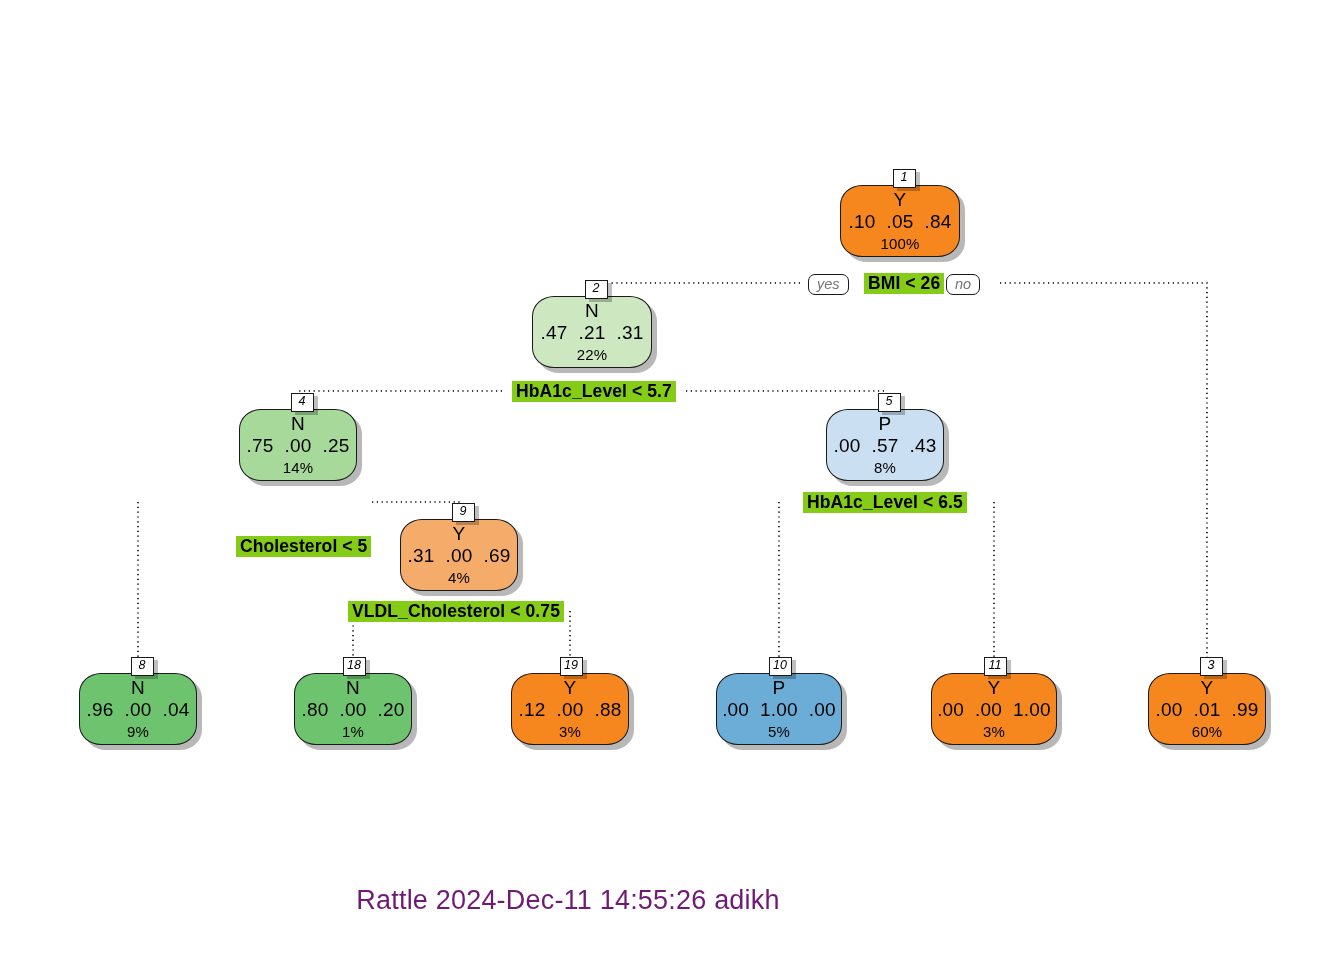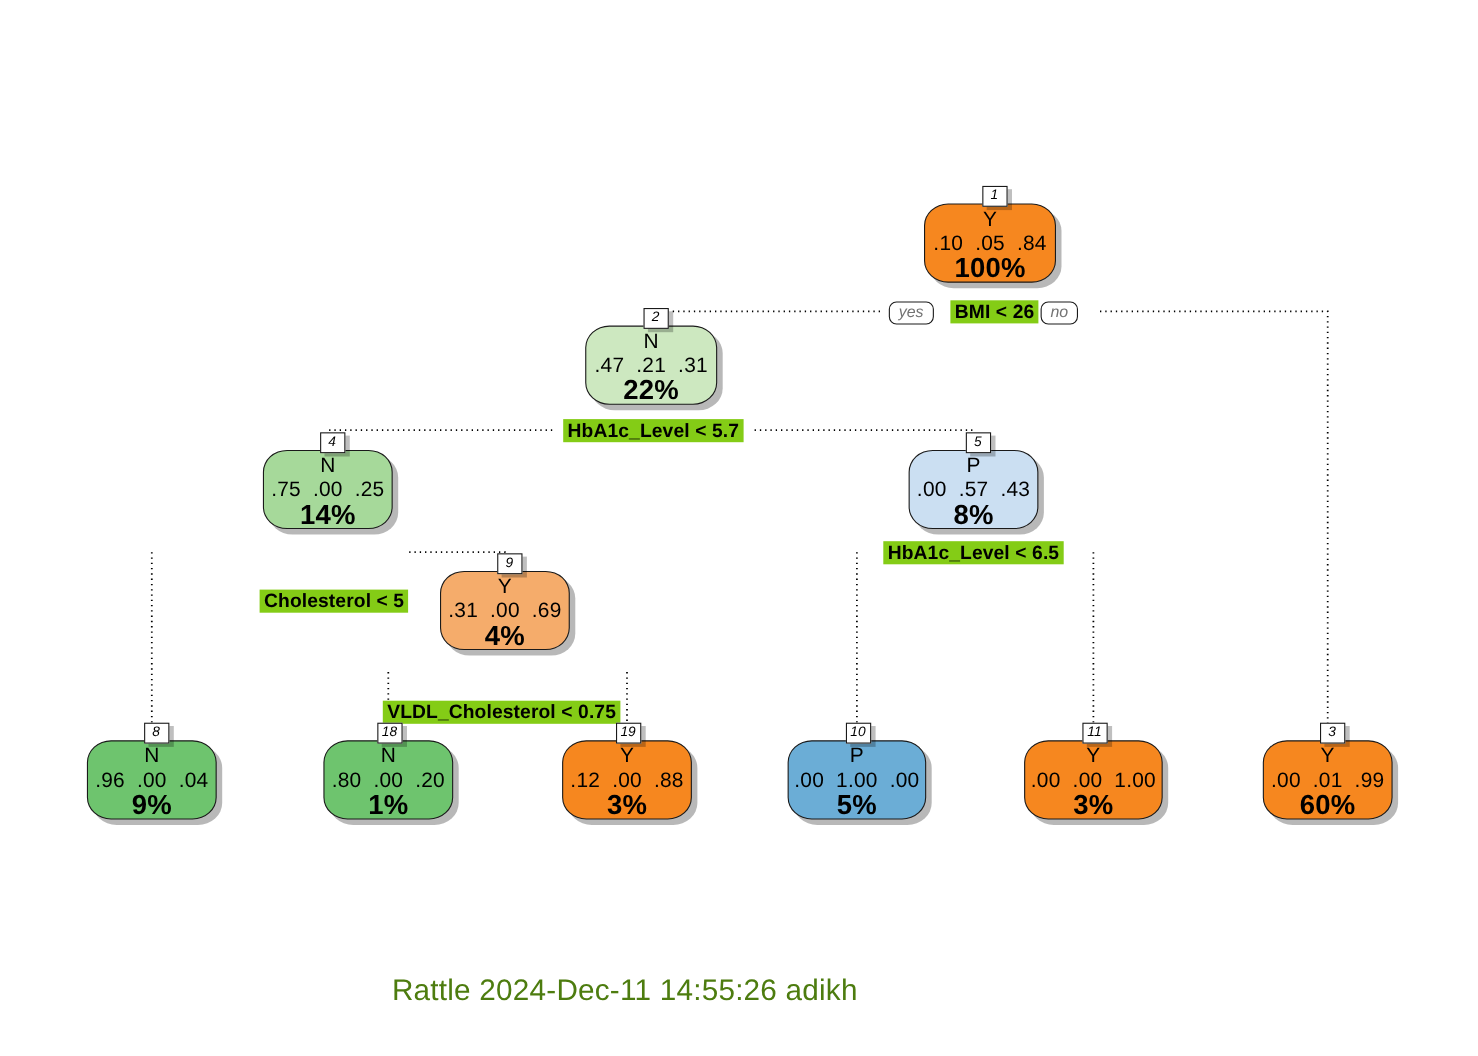--- a/index.html
+++ b/index.html
@@ -51,24 +51,23 @@
     line-height: 21px;
     letter-spacing: .2px;
   }
   .node .probs {
     font-size: 19px;
     line-height: 23px;
     white-space: pre;
     letter-spacing: .2px;
   }
   .node .pct {
-    font-size: 25px;
+    font-size: 15px;
     line-height: 22px;
     letter-spacing: .2px;
-    font-weight: bold;
   }
 
   
   .numtab {
     position: absolute;
     background: #ffffff;
     border: 1.4px solid #1a1a1a;
     font-style: italic;
     font-size: 12.5px;
     line-height: 15px;
@@ -109,21 +108,21 @@
   }
 
   
   #caption {
     position: absolute;
     left: 0;
     top: 885px;
     width: 1136px;
     text-align: center;
     font-size: 27px;
-    color: #4d7c0f;
+    color: #701a75;
     letter-spacing: .2px;
   }
 </style>
 </head>
 <body>
 
 <div id="canvas">
 
   <svg id="edges" viewBox="0 0 1344 960" width="1344" height="960" xmlns="http://www.w3.org/2000/svg">
     <g stroke="#000000" stroke-width="1.6" fill="none" stroke-dasharray="1.2 3.6" stroke-linecap="butt">
@@ -216,19 +215,19 @@
         <div class="probs">.00  .01  .99</div>
         <div class="pct">60%</div>
       </div>
       <div class="numtab" style="left: 1199.5px; top: 657px;">3</div>
     </div>
   <div id="splits-layer">
       <div class="split" style="left: 864px; top: 273px;">BMI &lt; 26</div>
       <div class="split" style="left: 512px; top: 381px;">HbA1c_Level &lt; 5.7</div>
       <div class="split" style="left: 236px; top: 492px; margin-top: 44px;">Cholesterol &lt; 5</div>
       <div class="split" style="left: 803px; top: 492px;">HbA1c_Level &lt; 6.5</div>
-      <div class="split" style="left: 348px; top: 601px; margin-top: 36px;">VLDL_Cholesterol &lt; 0.75</div>
+      <div class="split" style="left: 348px; top: 601px;">VLDL_Cholesterol &lt; 0.75</div>
       <div class="yesno" style="left: 808px; top: 274px;">yes</div>
       <div class="yesno" style="left: 946px; top: 274px;">no</div>
     </div>
 
   <div id="caption">Rattle 2024-Dec-11 14:55:26 adikh</div>
 </div>
 
 </body></html>

